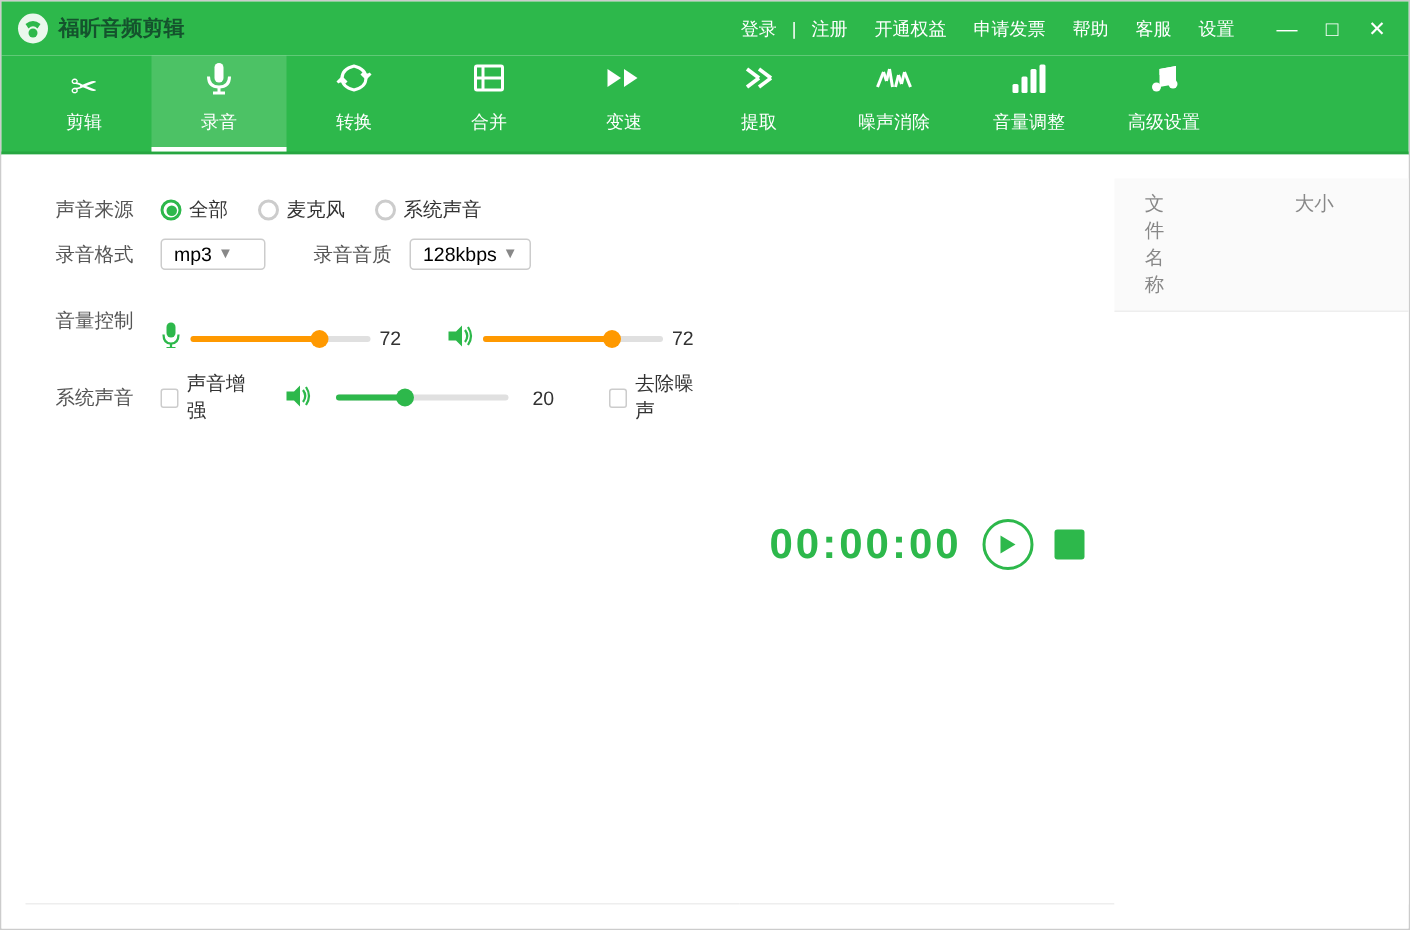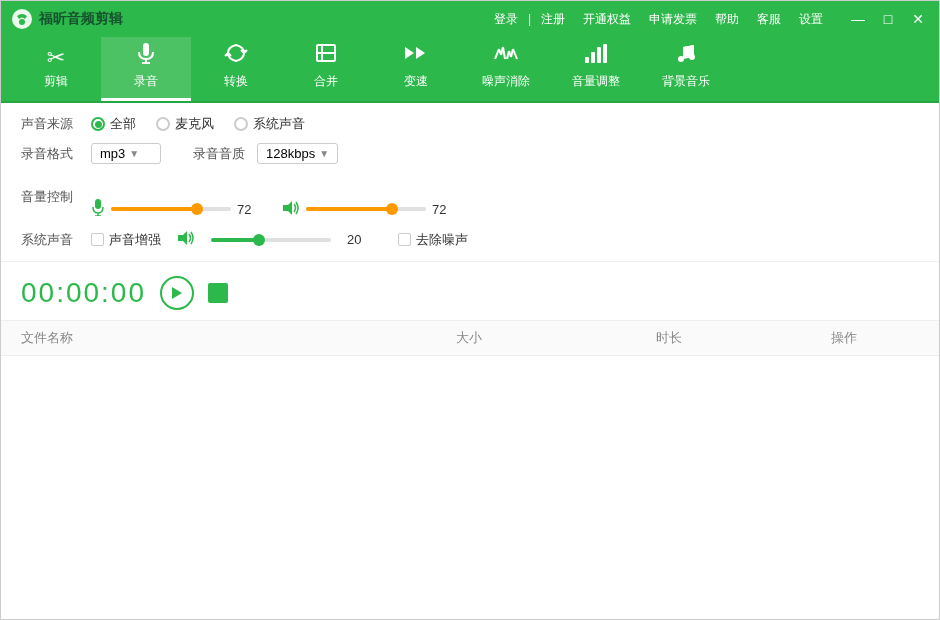--- a/index.html
+++ b/index.html
@@ -17,21 +17,21 @@
     .titlebar-btn { width: 22px; height: 22px; display: flex; align-items: center; justify-content: center; cursor: pointer; color: white; font-size: 14px; border-radius: 2px; }
 
     
     .toolbar { background: #2db84b; display: flex; align-items: flex-end; padding: 0 10px; flex-shrink: 0; border-bottom: 2px solid #27a641; }
     .tool-item { display: flex; flex-direction: column; align-items: center; justify-content: flex-end; width: 90px; height: 64px; padding: 8px 0; cursor: pointer; color: white; font-size: 13px; border-bottom: 3px solid transparent; position: relative; }
     .tool-item.active { background: rgba(255,255,255,0.15); border-bottom: 3px solid white; }
     .tool-icon { font-size: 24px; margin-bottom: 4px; line-height: 1; }
     .tool-label { font-size: 12px; color: white; }
 
     
-    .content { flex: 1; background: white; display: flex; flex-direction: column; padding: 0; overflow: hidden; }
+    .content { flex: 1; background: white; display: flex; padding: 16px; overflow: hidden; }
 
     
     .settings-area { padding: 12px 20px; border-bottom: 1px solid #eee; }
     .setting-row { display: flex; align-items: center; margin-bottom: 10px; }
     .setting-row:last-child { margin-bottom: 0; }
     .setting-label { color: #555; font-size: 13px; width: 70px; flex-shrink: 0; }
     .radio-group { display: flex; align-items: center; gap: 20px; }
     .radio-item { display: flex; align-items: center; gap: 5px; cursor: pointer; font-size: 13px; color: #333; }
     .radio-circle { width: 14px; height: 14px; border-radius: 50%; border: 2px solid #ccc; display: flex; align-items: center; justify-content: center; flex-shrink: 0; }
     .radio-circle.checked { border-color: #2db84b; }
@@ -57,21 +57,21 @@
     .advanced-row { display: flex; align-items: center; gap: 16px; }
     .checkbox-item { display: flex; align-items: center; gap: 5px; cursor: pointer; }
     .checkbox-box { width: 13px; height: 13px; border: 1px solid #ccc; border-radius: 2px; background: white; }
     .adv-label { font-size: 13px; color: #333; }
     .adv-slider-track { width: 100px; height: 4px; background: #e0e0e0; border-radius: 2px; position: relative; cursor: pointer; }
     .adv-slider-fill { height: 100%; background: linear-gradient(to right, #2db84b, #2db84b); border-radius: 2px; }
     .adv-slider-thumb { width: 12px; height: 12px; border-radius: 50%; background: #2db84b; position: absolute; top: -4px; cursor: pointer; }
 
     
     .record-controls { padding: 14px 20px 10px; display: flex; align-items: center; gap: 14px; border-bottom: 1px solid #eee; }
-    .timer-display { font-size: 28px; font-weight: normal; color: #2db84b; letter-spacing: 2px; }
+    .timer-display { font-size: 28px; font-weight: bold; color: #2db84b; letter-spacing: 2px; }
     .play-btn { width: 34px; height: 34px; border-radius: 50%; border: 2px solid #2db84b; display: flex; align-items: center; justify-content: center; cursor: pointer; color: #2db84b; font-size: 14px; }
     .stop-btn { width: 20px; height: 20px; background: #2db84b; border-radius: 2px; cursor: pointer; }
 
     
     .file-list { flex: 1; padding: 0; display: flex; flex-direction: column; }
     .file-list-header { display: flex; padding: 8px 20px; border-bottom: 1px solid #eee; background: #fafafa; }
     .file-col { color: #888; font-size: 13px; }
     .file-col-name { flex: 1; }
     .file-col-size { width: 200px; text-align: center; }
     .file-col-duration { width: 200px; text-align: center; }
@@ -150,20 +150,31 @@
       <span class="tool-icon">
         <svg width="26" height="24" viewBox="0 0 26 24" fill="white">
           <polygon points="2,6 11,12 2,18" fill="white"></polygon>
           <polygon points="13,6 22,12 13,18" fill="white"></polygon>
         </svg>
       </span>
       <span class="tool-label">变速</span>
     </div>
     <div class="tool-item">
       <span class="tool-icon">
+        <svg width="24" height="24" viewBox="0 0 24 24" fill="white">
+          <line x1="4" y1="6" x2="12" y2="12" stroke="white" stroke-width="2.5"></line>
+          <line x1="4" y1="18" x2="12" y2="12" stroke="white" stroke-width="2.5"></line>
+          <line x1="12" y1="6" x2="20" y2="12" stroke="white" stroke-width="2.5"></line>
+          <line x1="12" y1="18" x2="20" y2="12" stroke="white" stroke-width="2.5"></line>
+        </svg>
+      </span>
+      <span class="tool-label">提取</span>
+    </div>
+    <div class="tool-item">
+      <span class="tool-icon">
         <svg width="26" height="24" viewBox="0 0 26 24" fill="none" stroke="white" stroke-width="2">
           <line x1="2" y1="18" x2="6" y2="8"></line>
           <line x1="6" y1="8" x2="8" y2="14"></line>
           <line x1="8" y1="14" x2="10" y2="6"></line>
           <line x1="10" y1="6" x2="12" y2="18"></line>
           <line x1="14" y1="18" x2="16" y2="10"></line>
           <line x1="16" y1="10" x2="18" y2="16"></line>
           <line x1="18" y1="16" x2="20" y2="8"></line>
           <line x1="20" y1="8" x2="24" y2="18"></line>
         </svg>
@@ -183,21 +194,21 @@
     </div>
     <div class="tool-item">
       <span class="tool-icon">
         <svg width="24" height="24" viewBox="0 0 24 24" fill="white">
           <path d="M9 18 L9 6 L20 4 L20 16" stroke="white" stroke-width="0" fill="white"></path>
           <path d="M9 6 L20 4 L20 8 L9 10 Z" fill="white"></path>
           <circle cx="7" cy="18" r="3" fill="white"></circle>
           <circle cx="18" cy="16" r="3" fill="white"></circle>
         </svg>
       </span>
-      <span class="tool-label">背景音乐</span>
+      <span class="tool-label">高级设置</span>
     </div>
   </div>
 
   <div class="content">
 
     <div class="settings-area">
 
       <div class="setting-row">
         <span class="setting-label">声音来源</span>
         <div class="radio-group">

